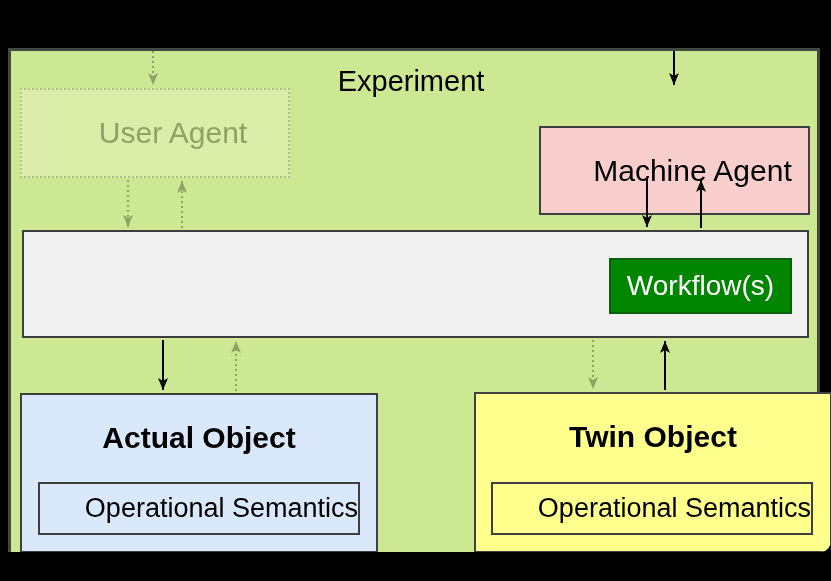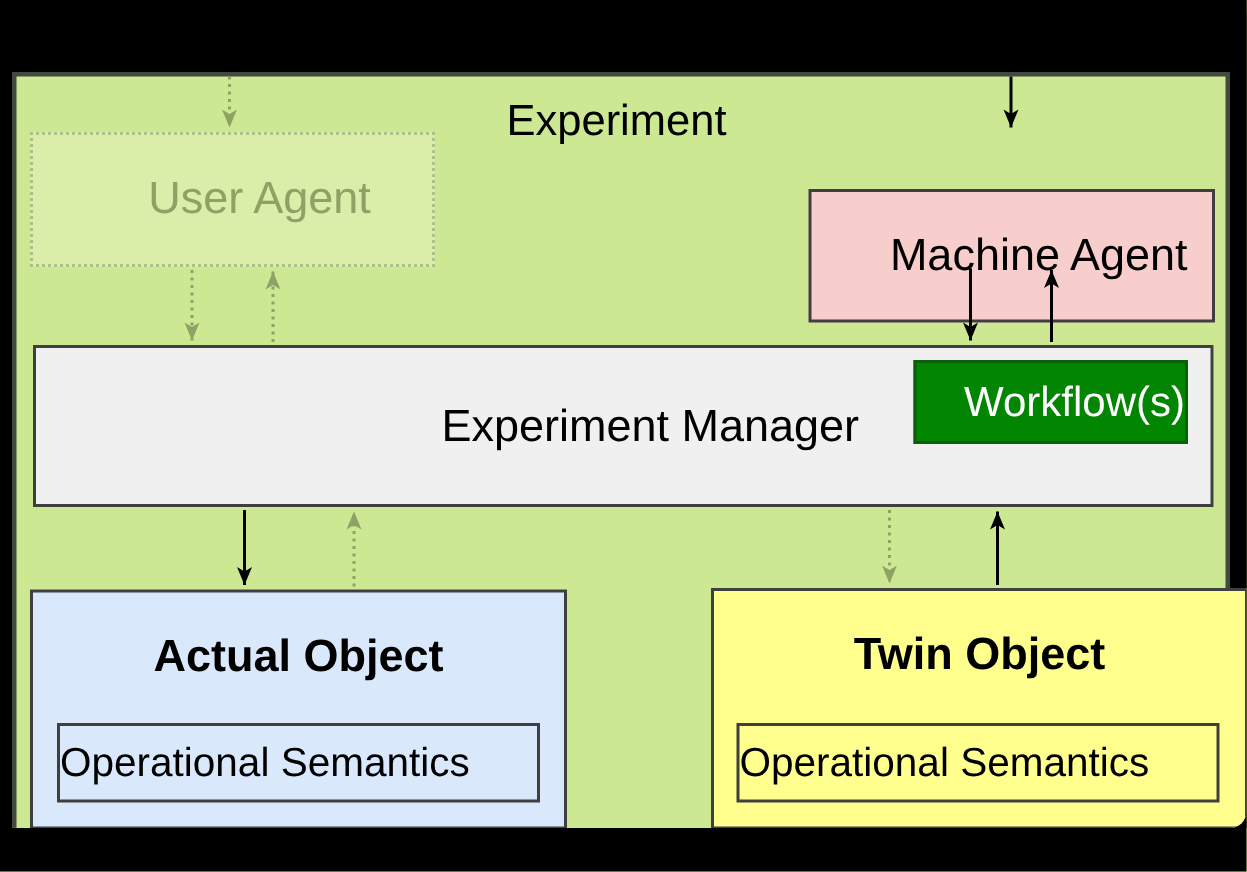--- a/index.html
+++ b/index.html
@@ -32,22 +32,22 @@
     border:2px solid var(--node-border,#3f3f3f);
     margin-top:38px;
   }
   .manager{
     left:22px;top:230px;width:787px;height:108px;
     background:var(--manager-fill,#f0f0f0);
     border:2px solid var(--node-border,#3f3f3f);
   }
   .manager-text{font-size:30px;line-height:37px;text-align:center;}
   .workflow{
-    position:absolute;left:585px;top:8px;width:183px;height:56px;
-    box-sizing:border-box;display:flex;align-items:center;justify-content:flex-end;
+    position:absolute;left:585px;top:26px;width:183px;height:56px;
+    box-sizing:border-box;display:flex;align-items:center;justify-content:center;
     background:var(--workflow-fill,#028602);
     border:2px solid var(--workflow-border,#0b5e0b);
     color:var(--workflow-text,#fff);font-size:28px;
   }
   .object{display:block;}
   .actual-object{
     left:20px;top:393px;width:358px;height:160px;
     background:var(--actual-fill,#dae8fc);
     border:2px solid var(--node-border,#3f3f3f);
   }
@@ -57,21 +57,21 @@
     border:2px solid var(--node-border,#3f3f3f);
     margin-left:24px;
   }
   .object-title{
     position:absolute;left:0;right:0;top:0;height:86px;
     display:flex;align-items:center;justify-content:center;font-size:30px;font-weight:bold;
   }
   .op-sem{
     position:absolute;width:322px;height:53px;box-sizing:border-box;
     border:2px solid var(--node-border,#3f3f3f);
-    display:flex;align-items:center;justify-content:flex-start;font-size:27px;
+    display:flex;align-items:center;justify-content:flex-end;font-size:27px;
   }
   .actual-object .op-sem{left:16px;top:87px;background:var(--actual-fill,#dae8fc);}
   .twin-object .op-sem{left:15px;top:88px;background:var(--twin-fill,#ffff8d);}
   svg.edges{position:absolute;left:0;top:0;width:831px;height:581px;pointer-events:none;}
   .edge-solid{stroke:var(--solid-arrow,#000);stroke-width:2;}
   .edge-faded-dotted{stroke:var(--faded-arrow,#8fa266);stroke-width:2;stroke-dasharray:2 3;}
 </style>
 </head>
 <body>
 
@@ -84,21 +84,20 @@
   <div class="node user-agent">
     <span>User Agent</span>
   </div>
 
   <div class="node machine-agent">
     <span>Machine Agent</span>
   </div>
 
   <div class="node manager">
     <div class="manager-text">
-      <div>Experiment Manager</div>
     </div>
     <div class="workflow">
       <span>Workflow(s)</span>
     </div>
   </div>
 
   <div class="node object actual-object">
     <div class="object-title">Actual Object</div>
     <div class="op-sem">
       <span>Operational Semantics</span>

